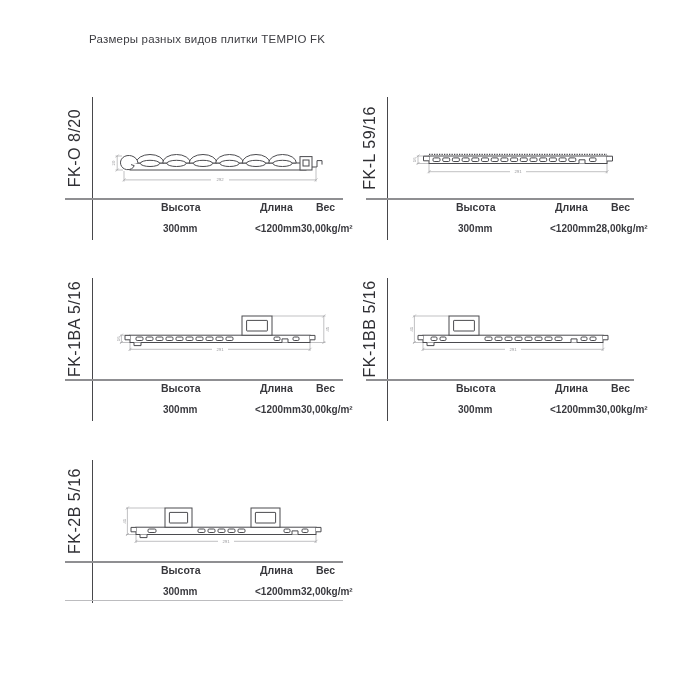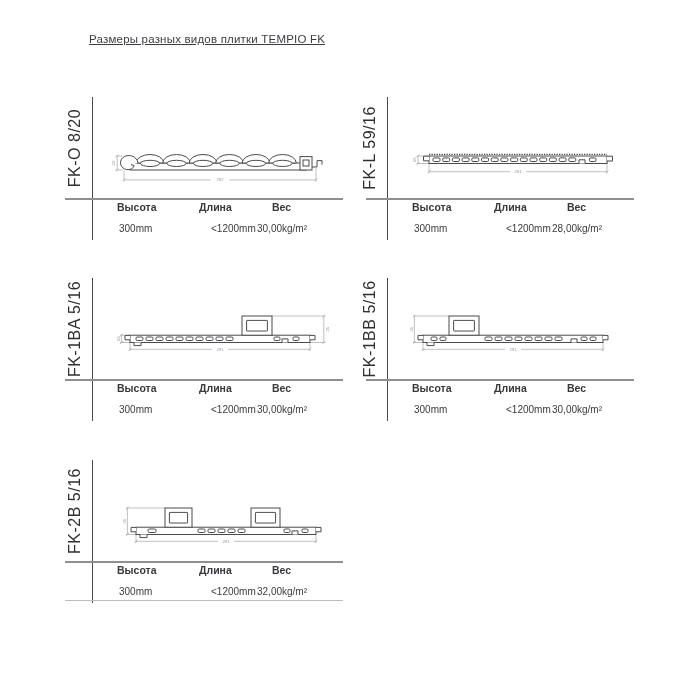--- a/index.html
+++ b/index.html
@@ -1,41 +1,41 @@
 <!DOCTYPE html>
 <html><head>
 <meta charset="utf-8">
 <style>
   html,body{margin:0;padding:0;}
   body{
     width:700px;height:700px;position:relative;background:#ffffff;
     font-family:"Liberation Sans", sans-serif;color:#3b3b40;overflow:hidden;
   }
   .page-title{
-    position:absolute;left:89px;top:33px;font-size:11.5px;letter-spacing:.2px;color:#3d3d42;text-decoration:underline;
+    position:absolute;left:89px;top:33px;font-size:11.5px;letter-spacing:.2px;color:#3d3d42;
   }
   .section{position:absolute;width:292px;height:148px;}
   .rot-box{
     position:absolute;left:0;top:0;width:30px;height:101px;
     display:flex;align-items:center;justify-content:center;
   }
   .rot-label{
     transform:rotate(-90deg);white-space:nowrap;
     font-size:16px;font-weight:500;letter-spacing:.5px;color:#2f2f34;
   }
   .vline{position:absolute;left:32px;top:0;width:1px;height:143px;background:#47474b;}
   .divider{position:absolute;top:101px;left:5px;width:278px;height:2px;background:#8f8f92;}
   .sec-r .divider{left:11px;width:268px;}
   .bottom-rule{position:absolute;top:140px;left:5px;width:278px;height:1px;background:#bcbcbf;}
   .diagram{position:absolute;}
   .trow{position:absolute;left:0;width:100%;height:14px;}
   .thead{top:104px;font-size:10.5px;font-weight:600;color:#38383d;}
-  .tvals{top:126px;font-size:10px;font-weight:400;color:#3b3b40;}
-  .trow span{position:absolute;white-space:nowrap;}
-  .c1{left:57px;} .c2{left:139px;} .c3{left:212px;}
+  .tvals{top:126px;font-size:10px;font-weight:700;color:#3b3b40;}
+  .trow span{position:absolute;white-space:nowrap;margin-left:44px;}
+  .c1{left:57px;} .c2{left:156px;} .c3{left:212px;}
   .tvals .c1{left:59px;} .tvals .c2{left:151px;} .tvals .c3{left:197px;}
 
   svg .ln{stroke:#4b4b4f;stroke-width:1;fill:#ffffff;}
   svg .lnf{stroke:#4b4b4f;stroke-width:1;fill:none;}
   svg .ser{stroke:#4b4b4f;stroke-width:1.3;fill:none;stroke-dasharray:1.3 1.2;}
   svg .dim{stroke:#a6a6a9;stroke-width:.7;fill:none;}
   svg .dimtxt{font-size:4.3px;fill:#97979a;font-family:"Liberation Sans",sans-serif;}
 </style>
 </head>
 <body>

